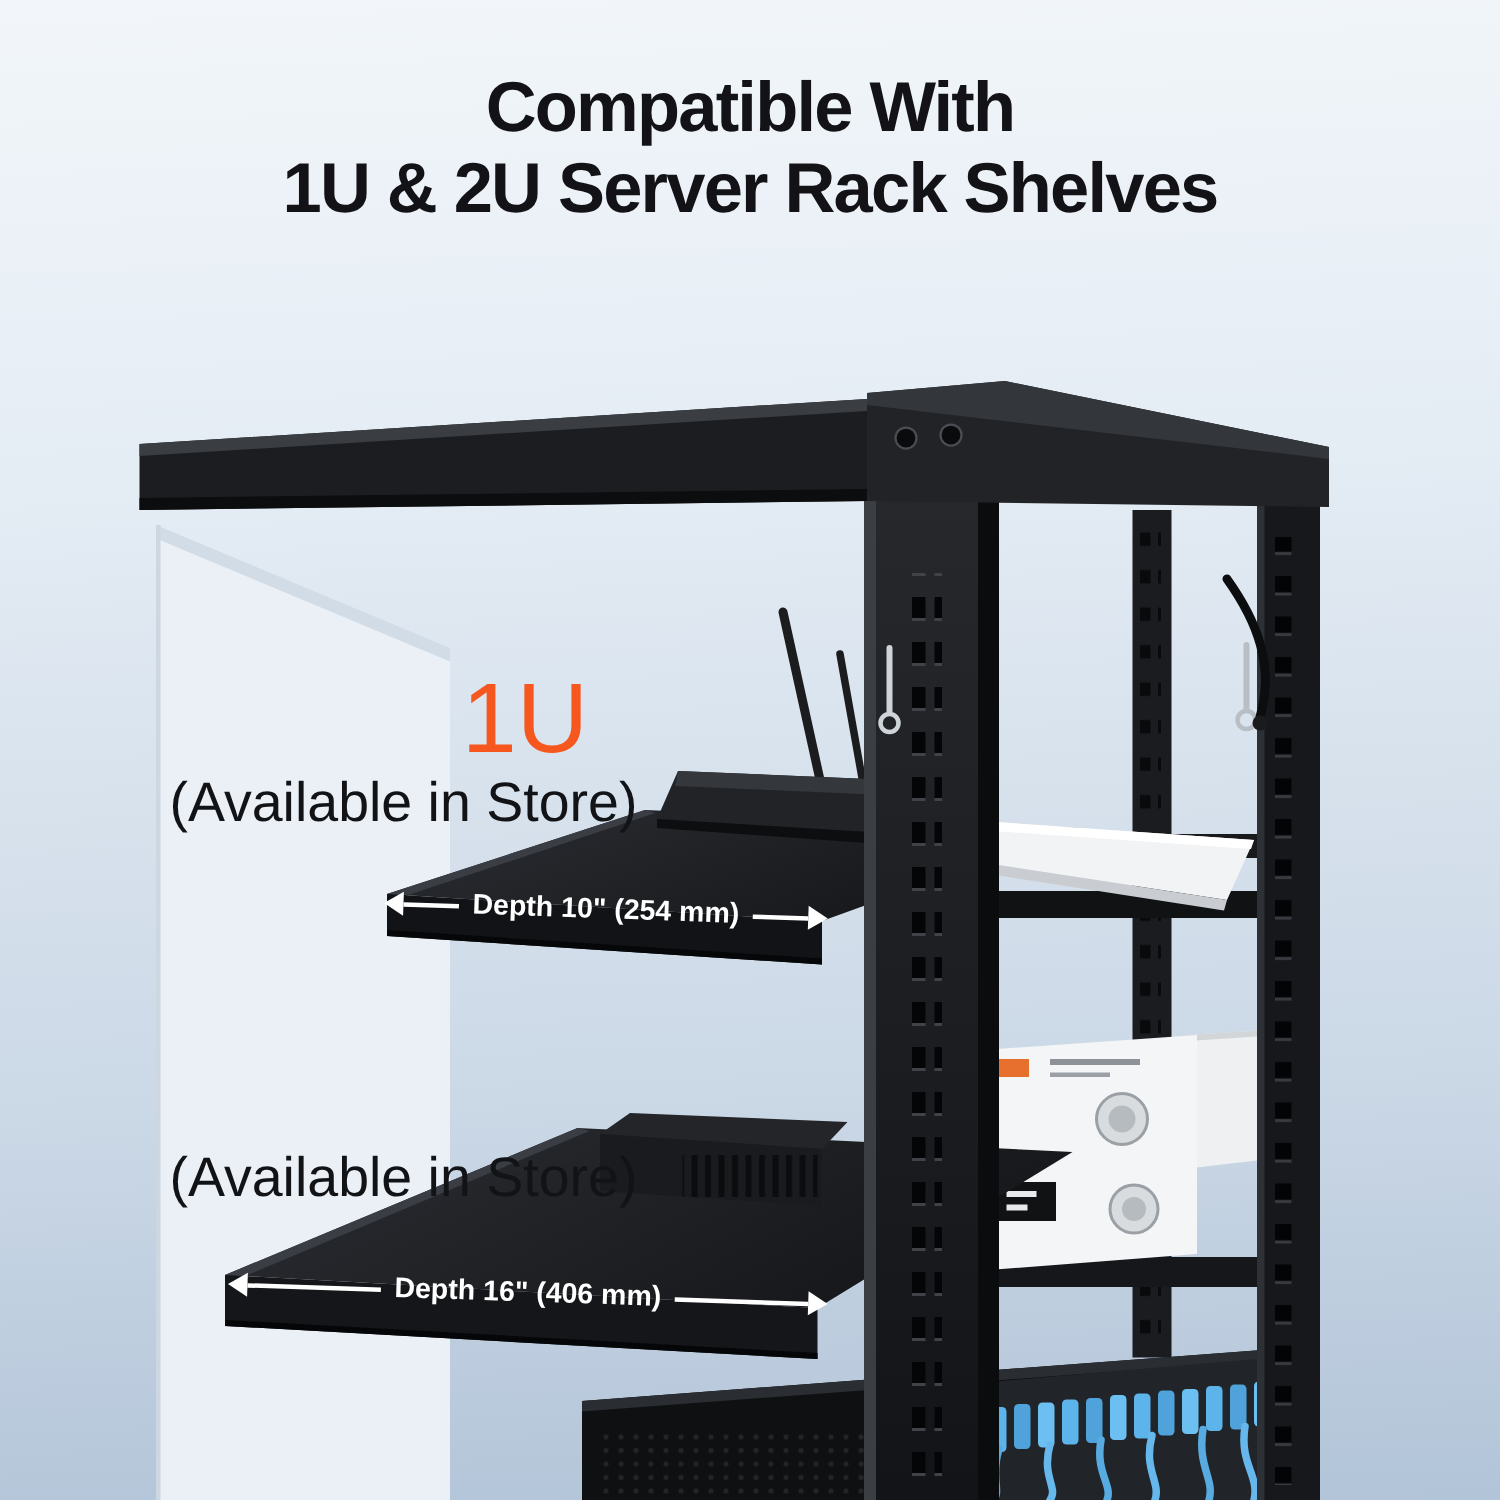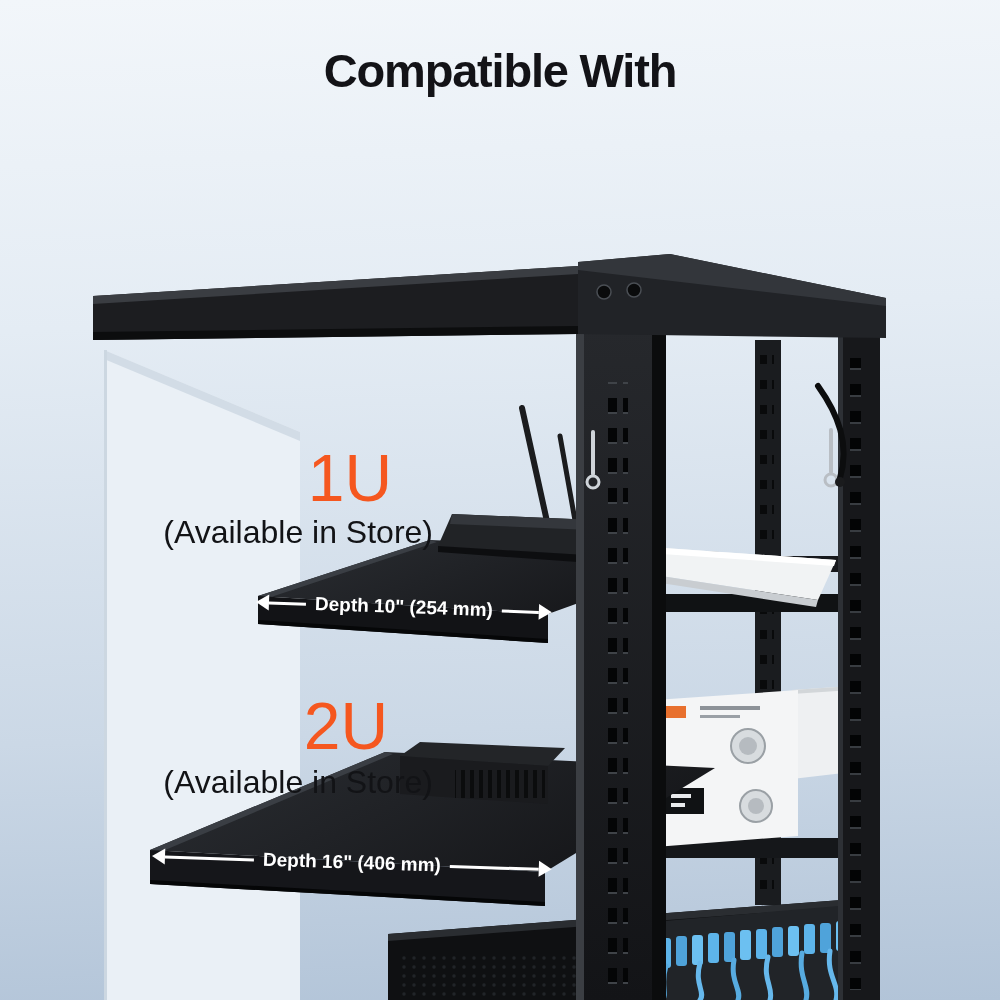--- a/index.html
+++ b/index.html
@@ -9,21 +9,21 @@
     font-family:"Liberation Sans","DejaVu Sans",sans-serif;
   }
   .scene{position:absolute;inset:0;}
   .header{position:absolute;top:44px;left:0;width:100%;text-align:center;}
   .title{font-size:47px;font-weight:800;line-height:1.15;letter-spacing:-1.2px;color:#131317;}
   .subtitle{margin-top:13px;font-size:28px;font-weight:400;color:#17181c;}
 
   .label-u{position:absolute;font-size:66px;font-weight:400;color:#f5571f;text-align:center;width:200px;}
   #label-1u{left:250px;top:440px;}
   #label-2u{left:246px;top:688px;}
-  .avail{position:absolute;font-size:32px;color:#121316;width:320px;text-align:right;}
+  .avail{position:absolute;font-size:37px;color:#121316;width:320px;text-align:left;}
   #avail-1u{left:113px;top:514px;}
   #avail-2u{left:113px;top:764px;}
 
   .depth-arrow{position:absolute;display:flex;align-items:center;height:26px;color:#fff;transform-origin:left center;}
   #arrow-1u{left:256px;top:589px;width:296px;transform:rotate(2deg);}
   #arrow-2u{left:152px;top:843px;width:400px;transform:rotate(1.9deg);}
   .ah{width:0;height:0;border-top:8px solid transparent;border-bottom:8px solid transparent;}
   .ah-left{border-right:13px solid #fff;}
   .ah-right{border-left:13px solid #fff;}
   .aline{flex:1;height:3px;background:#fff;}
@@ -187,34 +187,34 @@
     </g>
     <g>
       <path d="M818,386 C838,414 850,444 840,478" stroke="#0c0d0e" stroke-width="6" fill="none" stroke-linecap="round"></path>
       <circle cx="840" cy="482" r="5" fill="#1a1b1d"></circle>
     </g>
   </svg>
 
   <div class="header">
     <div class="title">
       <div>Compatible With</div>
+      <div>1U &amp; 2U Server Rack Shelves</div>
     </div>
   </div>
 
   <div class="label-u" id="label-1u">1U</div>
   <div class="avail" id="avail-1u">(Available in Store)</div>
   <div class="depth-arrow" id="arrow-1u">
     <span class="ah ah-left"></span>
     <span class="aline"></span>
     <span class="atext">Depth 10" (254 mm)</span>
     <span class="aline"></span>
     <span class="ah ah-right"></span>
   </div>
 
-  <div class="label-u" id="label-2u">2U</div>
   <div class="avail" id="avail-2u">(Available in Store)</div>
   <div class="depth-arrow" id="arrow-2u">
     <span class="ah ah-left"></span>
     <span class="aline"></span>
     <span class="atext">Depth 16" (406 mm)</span>
     <span class="aline"></span>
     <span class="ah ah-right"></span>
   </div>
 
 </div>

